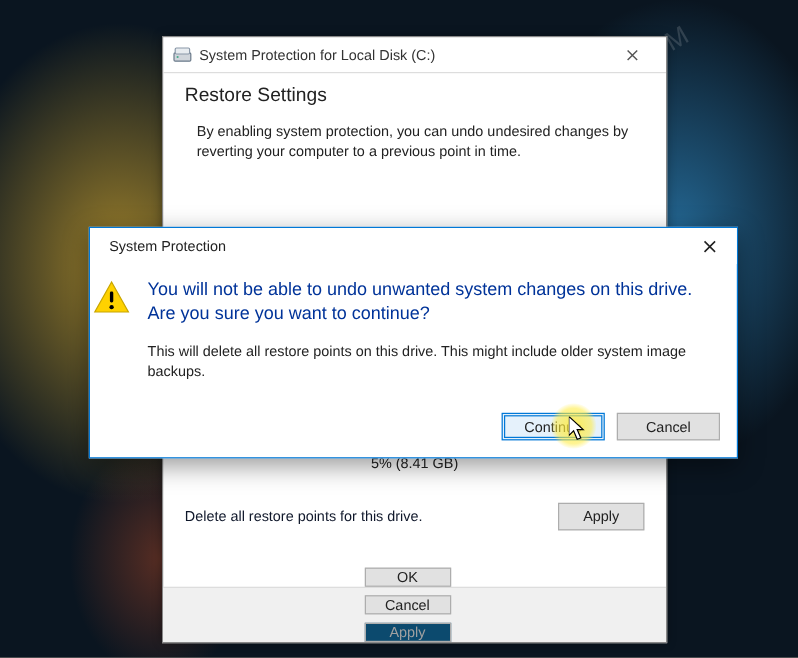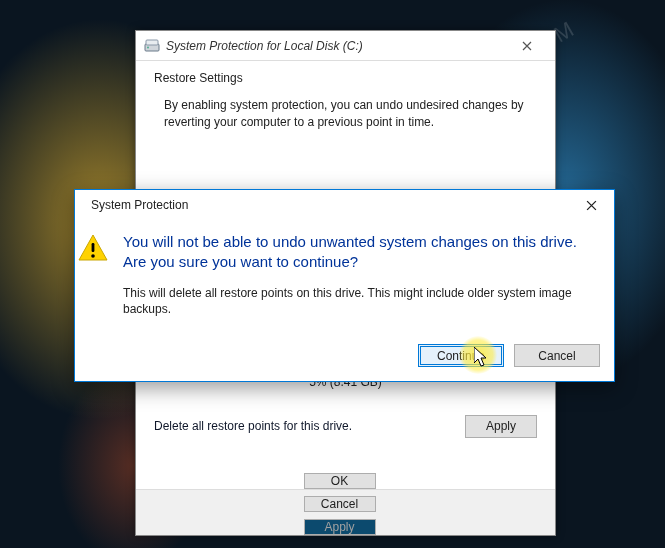--- a/index.html
+++ b/index.html
@@ -52,33 +52,32 @@
   }
   .titlebar .icon-drive {
     width: 16px; height: 16px;
     display: inline-flex; align-items: center; justify-content: center;
   }
   .titlebar .title {
     flex: 1;
     margin-left: 6px;
     font-size: 12px;
     color: #333;
-    font-style: italic;
   }
   .titlebar .close {
     width: 40px; height: 28px;
     display: flex; align-items: center; justify-content: center;
     font-size: 13px;
     color: #555;
   }
   .dlg-body {
     padding: 10px 18px 12px 18px;
   }
   .group-label {
-    font-size: 12px;
+    font-size: 16px;
     color: #222;
     margin-bottom: 12px;
   }
   .group-indent {
     margin-left: 10px;
     margin-right: 4px;
     font-size: 12px;
     color: #222;
     line-height: 1.4;
   }

